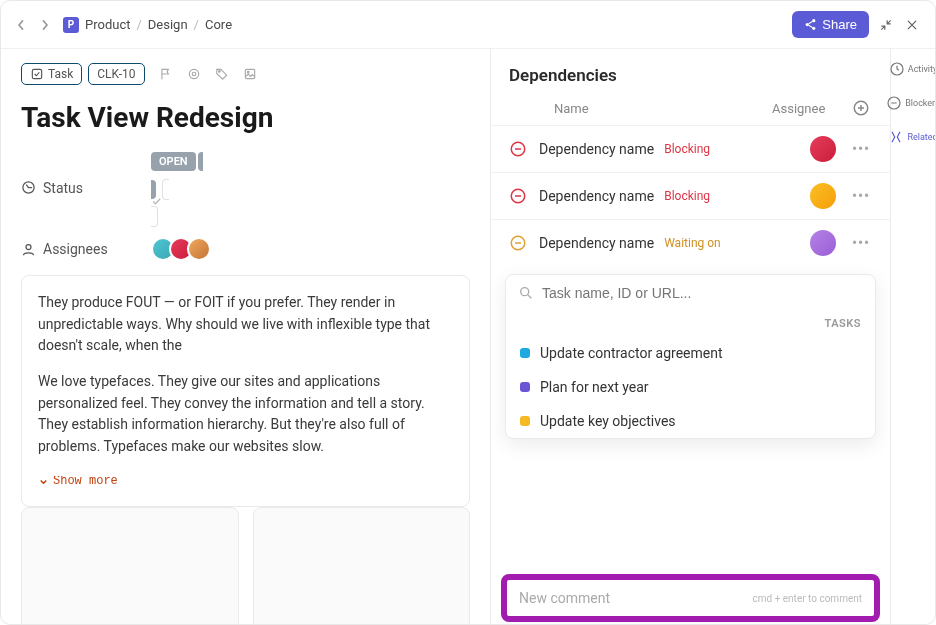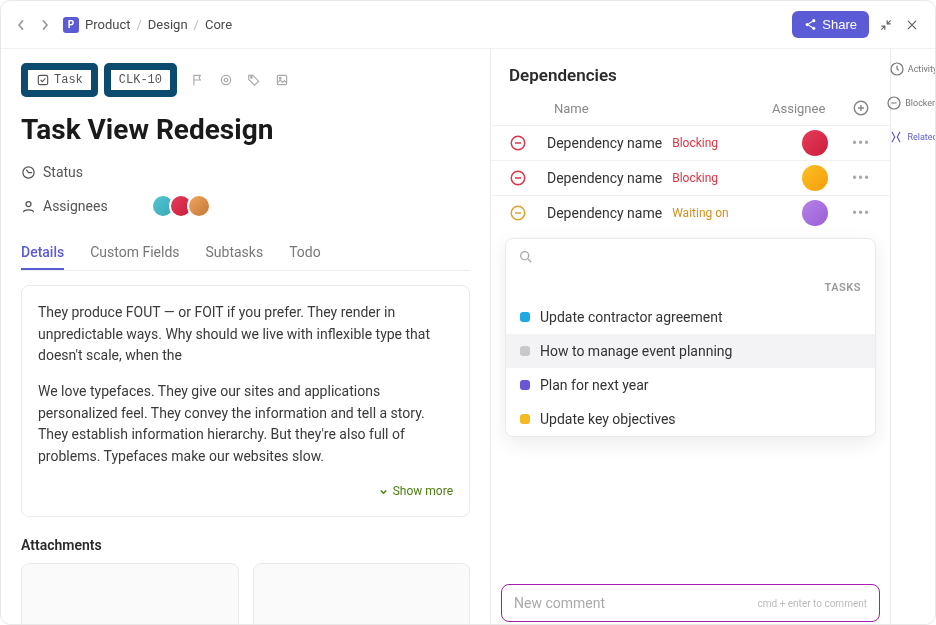--- a/index.html
+++ b/index.html
@@ -57,21 +57,21 @@
       padding-top: 12px;
       gap: 18px;
       font-size: 9px;
       color: #777;
     }
     .rail-item { display: flex; flex-direction: row; align-items: center; gap: 3px; cursor: pointer; }
     .rail-item.active { color: #5b5bd6; }
     .rail-icon { width: 16px; height: 16px; }
 
     .task-chips { display: flex; gap: 6px; align-items: center; }
-    .chip { border: 7px solid #0c4a6e; border-radius: 5px; padding: 3px 8px; font-size: 12px; color: #555; display: flex; align-items: center; gap: 4px; font-family: Liberation Mono, monospace; }
+    .chip { border: 1px solid #0c4a6e; border-radius: 5px; padding: 3px 8px; font-size: 12px; color: #555; display: flex; align-items: center; gap: 4px; }
     .chip svg, .action-icon svg { width: 14px; height: 14px; }
     .action-icons { display: flex; gap: 14px; margin-left: 8px; color: #aaa; }
     .action-icon { cursor: pointer; }
 
     h1.title { font-size: 28px; font-weight: 700; margin: 16px 0 18px; color: #1a1a1a; }
 
     .meta-row { display: flex; align-items: center; margin-bottom: 14px; gap: 10px; font-size: 14px; color: #555; }
     .meta-label { width: 120px; display: flex; align-items: center; gap: 7px; }
     .status-badge {
       background: #98a2ad;
@@ -95,53 +95,53 @@
     .av4 { background: linear-gradient(135deg, #fbbf24, #f59e0b); }
     .av5 { background: linear-gradient(135deg, #b583e6, #9a5dd6); }
 
     .tabs { display: flex; gap: 26px; border-bottom: 1px solid #eee; margin-top: 18px; }
     .tab { padding: 8px 0; font-size: 14px; color: #777; cursor: pointer; }
     .tab.active { color: #5b5bd6; border-bottom: 2px solid #5b5bd6; font-weight: 500; }
 
     .desc-box { border: 1px solid #eaeaea; border-radius: 8px; padding: 16px; margin-top: 14px; font-size: 14px; line-height: 1.55; color: #3a3a3a; position: relative; }
     .desc-box p { margin-bottom: 14px; }
     .desc-fade { height: 24px; background: linear-gradient(to bottom, rgba(255,255,255,0), #fff); position: absolute; bottom: 30px; left: 1px; right: 1px; }
-    .show-more { text-align: center; font-size: 12px; color: #4d7c0f; cursor: pointer; display:flex; align-items:center; justify-content:flex-end; gap:4px; }
+    .show-more { text-align: center; font-size: 12px; color: #c2410c; cursor: pointer; display:flex; align-items:center; justify-content:flex-start; gap:4px;font-family:Liberation Mono, monospace; }
 
     .attach-label { font-size: 14px; font-weight: 600; margin-top: 20px; margin-bottom: 10px; }
     .attach-grid { display: flex; gap: 14px; }
     .attach-box { flex: 1; height: 130px; border: 1px solid #eaeaea; border-radius: 8px; background: #fafafa; display: flex; align-items: center; justify-content: center; color: #ccc; cursor: pointer; }
 
     .deps-header { padding: 16px 18px 8px; }
     .deps-header h2 { font-size: 17px; font-weight: 600; }
     .deps-cols { display: flex; padding: 6px 18px 8px; font-size: 13px; color: #888; align-items: center; }
     .col-name { flex: 1; margin-left: 45px; }
     .col-assignee { width: 80px; }
     .col-add { width: 20px; cursor: pointer; }
-    .dep-row { display: flex; align-items: center; padding: 4px 18px; border-top: 1px solid #f1f1f1; gap: 20px; }
+    .dep-row { display: flex; align-items: center; padding: 10px 18px; border-top: 1px solid #f1f1f1; gap: 12px; }
     .dep-icon { width: 18px; height: 18px; flex-shrink: 0; }
     .dep-icon.blocking { color: #dc3545; }
     .dep-icon.waiting { color: #e0a030; }
     .dep-name { flex: 1; font-size: 14px; color: #333; display: flex; align-items: center; gap: 10px; }
     .dep-tag { font-size: 12px; }
     .dep-tag.blocking { color: #dc3545; }
     .dep-tag.waiting { color: #d09020; }
     .dep-avatar { width: 26px; height: 26px; border-radius: 50%; }
     .dep-more { color: #aaa; cursor: pointer; padding: 0 4px; letter-spacing: 1px; font-weight: 700; width: 24px; }
     .add-dep-row { display: flex; align-items: center; padding: 12px 18px; gap: 10px; color: #999; font-size: 14px; cursor: pointer; border-top: 1px solid #f1f1f1; }
 
     .search-panel { margin: 8px 14px; border: 1px solid #eaeaea; border-radius: 8px; box-shadow: 0 6px 20px rgba(0,0,0,0.08); overflow: hidden; background:#fff; }
     .search-row { display: flex; align-items: center; padding: 10px 12px; gap: 8px; color: #aaa; }
     .search-row input { border: none; outline: none; font-size: 14px; flex: 1; color: #333; }
     .tasks-label { font-size: 11px; font-weight: 600; color: #999; padding: 6px 14px; letter-spacing: 0.5px; text-align: right; }
     .task-item { display: flex; align-items: center; gap: 10px; padding: 9px 14px; font-size: 14px; color: #333; cursor: pointer; }
     .task-item:hover, .task-item.hover { background: #f3f3f5; }
     .task-dot { width: 10px; height: 10px; border-radius: 3px; }
 
-    .comment-bar { position: absolute; bottom: 10px; left: 10px; right: 10px; border: 1px solid #a21caf; border-radius: 8px; padding: 10px 12px; display: flex; align-items: center; justify-content: space-between; color: #aaa; font-size: 14px; background: #fff; }
+    .comment-bar { position: absolute; bottom: 10px; left: 10px; right: 10px; border: 6px solid #a21caf; border-radius: 8px; padding: 10px 12px; display: flex; align-items: center; justify-content: space-between; color: #aaa; font-size: 14px; background: #fff; }
     .comment-hint { font-size: 10px; color: #bbb; }
 
     svg { display: block; }
   </style>
 </head>
 <body>
 
 <div class="topbar">
   <div class="nav-arrows">
     <span class="nav-arrow">
@@ -227,57 +227,65 @@
     <h1 class="title">Task View Redesign</h1>
 
     <div class="meta-row">
       <span class="meta-label">
         <svg width="15" height="15" viewBox="0 0 24 24" stroke="currentColor" fill="none" stroke-width="2">
             <circle cx="12" cy="12" r="9"></circle>
             <path d="M12 12 h5 M12 12 L9 8" stroke-linecap="round"></path>
           </svg>
         <span>Status</span>
       </span>
+      <span>
+        <span class="status-badge">
+          <span>OPEN</span>
+        </span>
+        <span class="status-next">
+          <svg width="9" height="9" viewBox="0 0 12 12" fill="currentColor">
+              <path d="M3 2 L10 6 L3 10 z"></path>
+            </svg>
+        </span>
+        <span class="status-check">
+          <svg width="11" height="11" viewBox="0 0 24 24" stroke="currentColor" fill="none" stroke-width="3">
+              <path d="M5 12 l5 5 L20 6"></path>
+            </svg>
+        </span>
+      </span>
     </div>
 
     <div class="meta-row">
       <span class="meta-label">
         <svg width="15" height="15" viewBox="0 0 24 24" stroke="currentColor" fill="none" stroke-width="2">
             <circle cx="12" cy="8" r="4"></circle>
             <path d="M4 21 c0-5 16-5 16 0"></path>
           </svg>
         <span>Assignees</span>
       </span>
       <span class="avatars">
         <span class="avatar av1"></span>
         <span class="avatar av2"></span>
         <span class="avatar av3"></span>
       </span>
     </div>
 
-    <div class="tabs">
-      <div class="tab active">Details</div>
-      <div class="tab">Custom Fields</div>
-      <div class="tab">Subtasks</div>
-      <div class="tab">Todo</div>
-    </div>
 
     <div class="desc-box">
       <p>They produce FOUT — or FOIT if you prefer. They render in unpredictable ways. Why should we live with inflexible type that doesn't scale, when the</p>
       <p>We love typefaces. They give our sites and applications personalized feel. They convey the information and tell a story. They establish information hierarchy. But they're also full of problems. Typefaces make our websites slow.</p>
       <div class="desc-fade"></div>
       <div class="show-more">
         <svg width="11" height="11" viewBox="0 0 12 12" stroke="currentColor" fill="none" stroke-width="1.6">
             <path d="M3 5 L6 8 L9 5"></path>
           </svg>
         <span>Show more</span>
       </div>
     </div>
 
-    <div class="attach-label">Attachments</div>
     <div class="attach-grid">
       <div class="attach-box">
         
       </div>
       <div class="attach-box">
         
       </div>
     </div>
   </div>
 
@@ -338,29 +346,26 @@
       <span class="dep-avatar av5"></span>
       <span class="dep-more">•••</span>
     </div>
 
     <div class="search-panel">
       <div class="search-row">
         <svg width="16" height="16" viewBox="0 0 24 24" stroke="currentColor" fill="none" stroke-width="2">
             <circle cx="10" cy="10" r="6"></circle>
             <path d="M15 15 L20 20"></path>
           </svg>
+        <input placeholder="Task name, ID or URL..." style="">
       </div>
       <div class="tasks-label">TASKS</div>
       <div class="task-item">
         <span class="task-dot" style="background:#1fa9e0"></span>
         <span>Update contractor agreement</span>
-      </div>
-      <div class="task-item hover">
-        <span class="task-dot" style="background:#c8c8c8"></span>
-        <span>How to manage event planning</span>
       </div>
       <div class="task-item">
         <span class="task-dot" style="background:#6a55d6"></span>
         <span>Plan for next year</span>
       </div>
       <div class="task-item">
         <span class="task-dot" style="background:#f5b921"></span>
         <span>Update key objectives</span>
       </div>
     </div>

